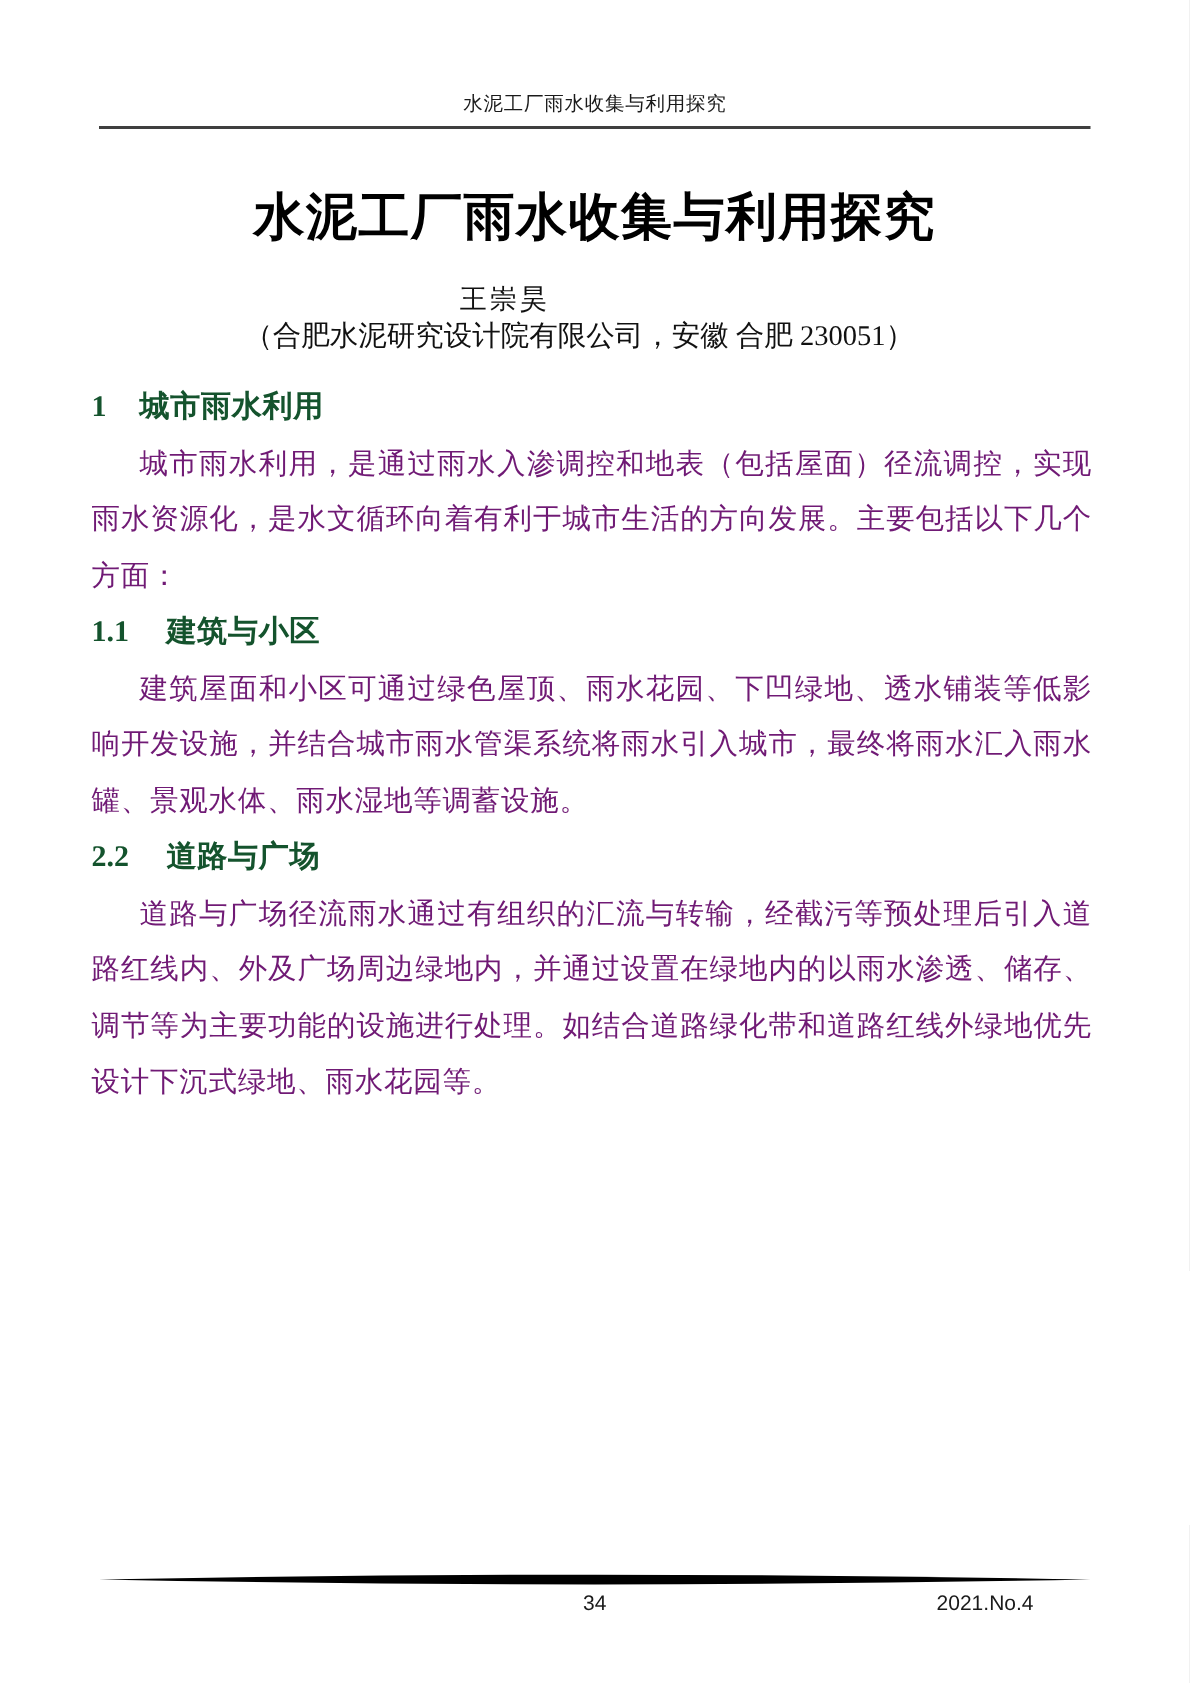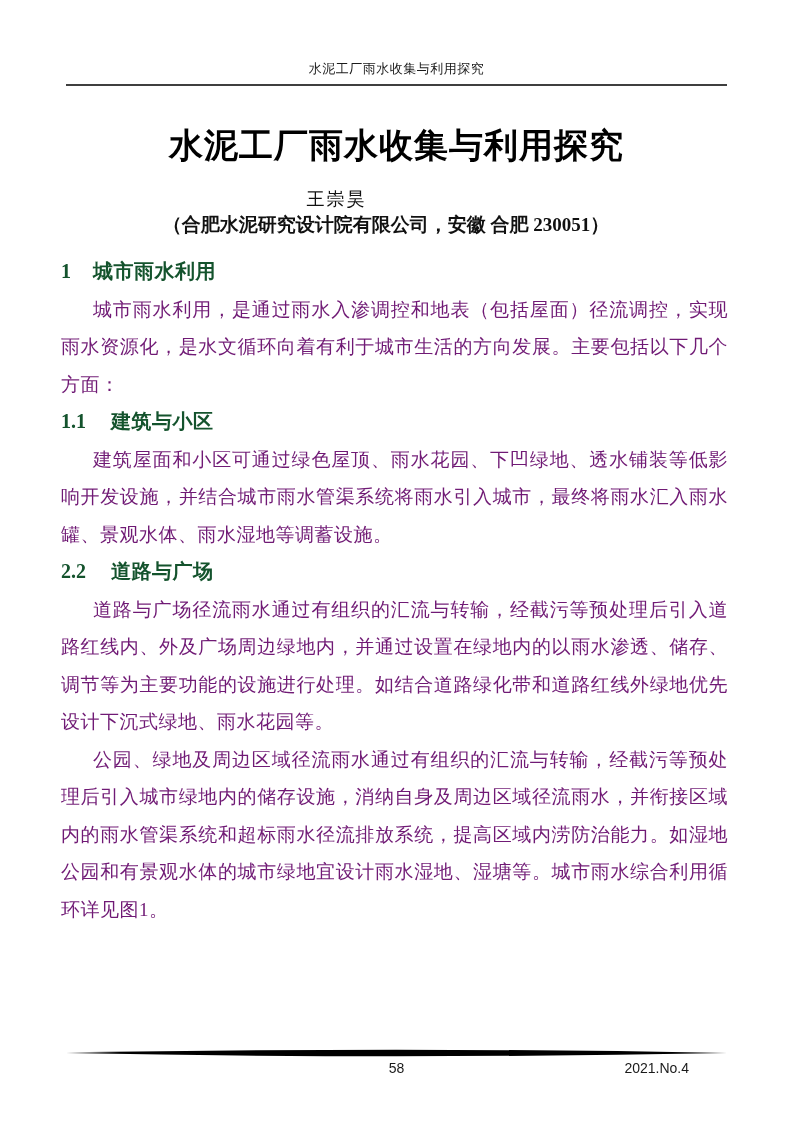--- a/index.html
+++ b/index.html
@@ -45,21 +45,20 @@
     font-size: 18px;
     line-height: 22px;
     letter-spacing: 2px;
   }
   .affiliation-line {
     position: absolute;
     top: 213px; left: 0; width: 772px;
     text-align: center;
     font-size: 19px;
     line-height: 24px;
-    font-weight: bold;
   }
   .content {
     position: absolute;
     top: 253px; left: 61px; width: 667px;
     font-size: 19px;
     line-height: 37.5px;
   }
   .sec-heading {
     font-size: 20px;
     line-height: 37.5px;
@@ -132,26 +131,25 @@
     <div class="sec-heading level-2">
       <span class="sec-num sub">1.1</span><span class="sec-label">建筑与小区</span>
     </div>
     <p class="body-para">建筑屋面和小区可通过绿色屋顶、雨水花园、下凹绿地、透水铺装等低影响开发设施，并结合城市雨水管渠系统将雨水引入城市，最终将雨水汇入雨水罐、景观水体、雨水湿地等调蓄设施。</p>
 
     <div class="sec-heading level-2">
       <span class="sec-num sub">2.2</span><span class="sec-label">道路与广场</span>
     </div>
     <p class="body-para">道路与广场径流雨水通过有组织的汇流与转输，经截污等预处理后引入道路红线内、外及广场周边绿地内，并通过设置在绿地内的以雨水渗透、储存、调节等为主要功能的设施进行处理。如结合道路绿化带和道路红线外绿地优先设计下沉式绿地、雨水花园等。</p>
 
-    <p class="body-para">公园、绿地及周边区域径流雨水通过有组织的汇流与转输，经截污等预处理后引入城市绿地内的储存设施，消纳自身及周边区域径流雨水，并衔接区域内的雨水管渠系统和超标雨水径流排放系统，提高区域内涝防治能力。如湿地公园和有景观水体的城市绿地宜设计雨水湿地、湿塘等。城市雨水综合利用循环详见图1。</p>
 
   </div>
 
   <svg class="footer-divider" viewBox="0 0 661 8" preserveAspectRatio="none">
     <path d="M0,4 Q330.5,-2.5 661,4 Q330.5,10.5 0,4 Z" fill="#000000"></path>
   </svg>
 
   <div class="footer-row">
-    <span class="page-number">58</span>
+    <span class="page-number">34</span>
     <span class="issue-label">2021.No.4</span>
   </div>
 
 </div>
 
 </body></html>

